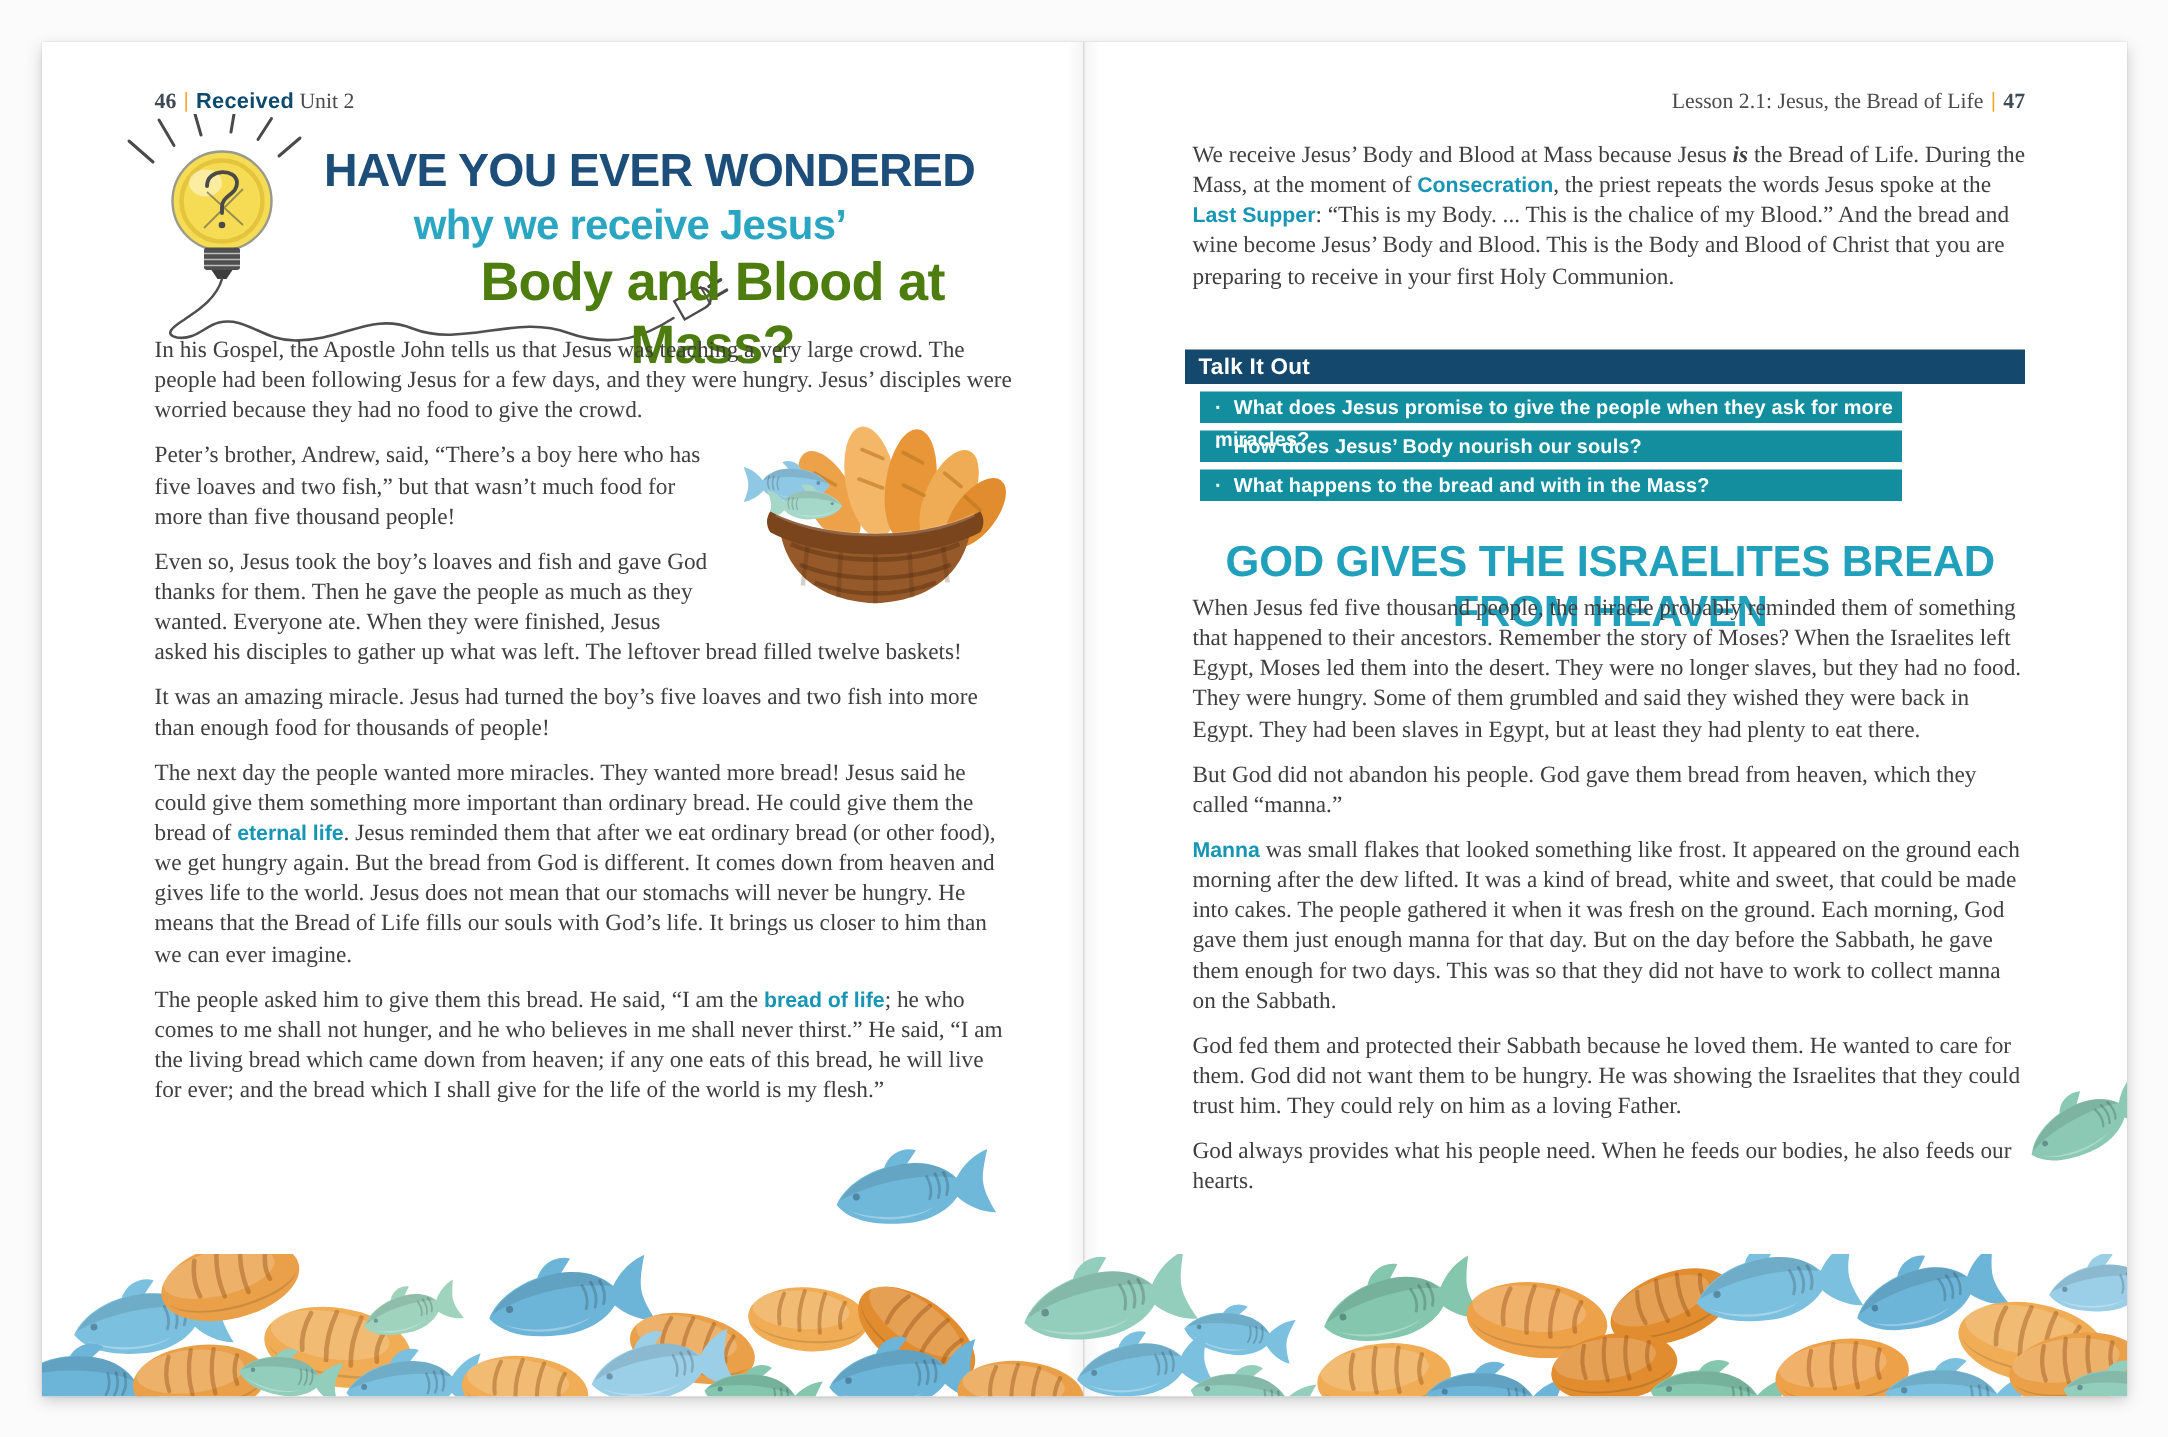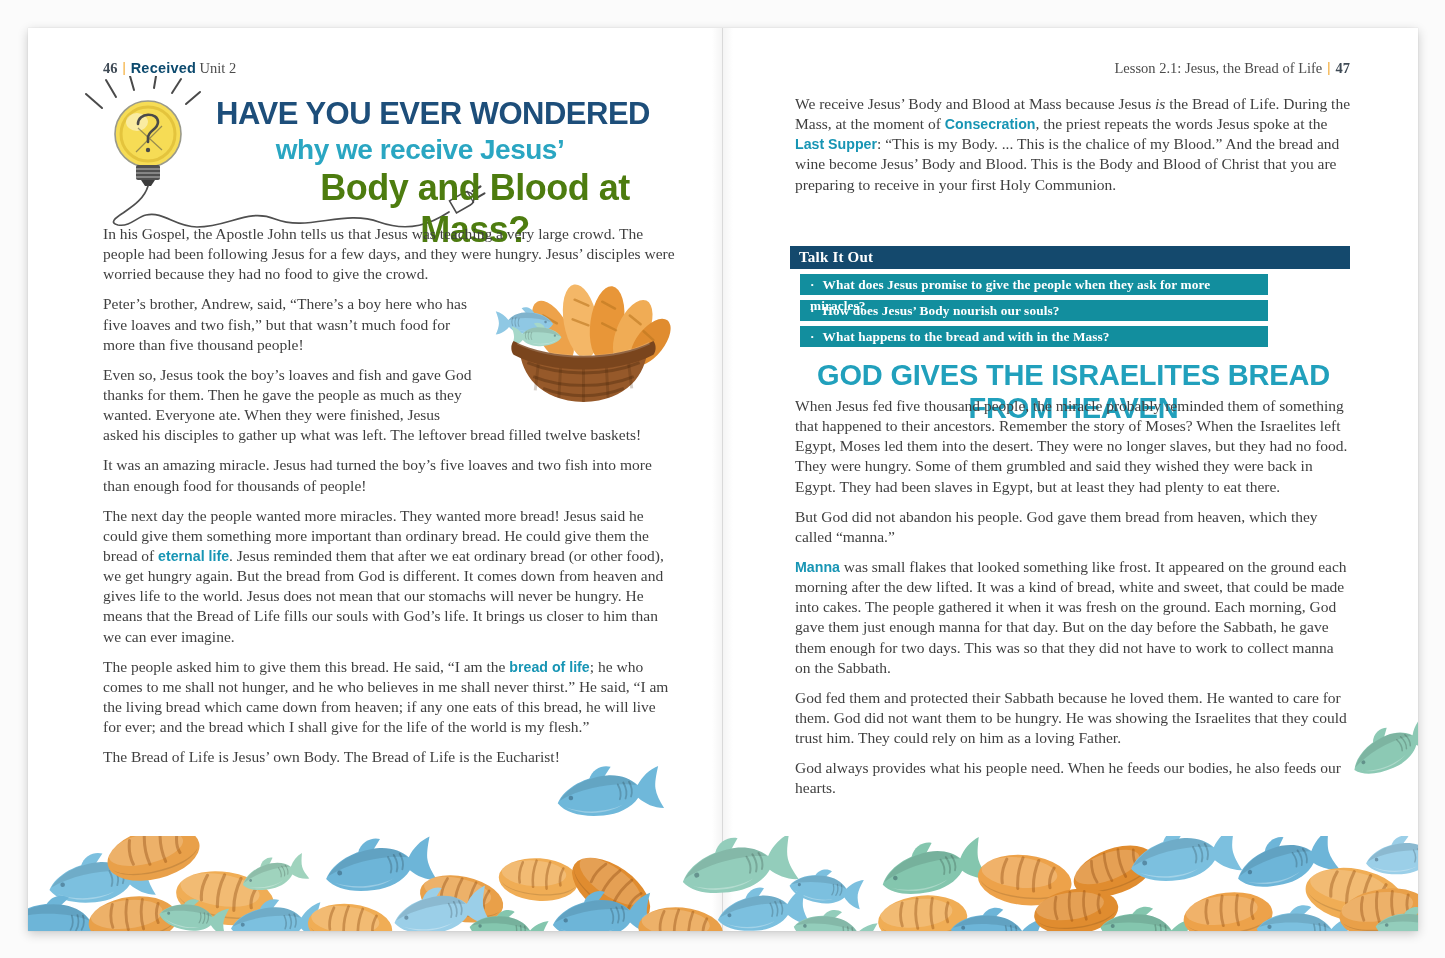--- a/index.html
+++ b/index.html
@@ -30,25 +30,25 @@
   .title-1 { left:185px; top:68px; width:440px; font-size:31px; color:#1d4e7a; letter-spacing:-0.5px; }
   .title-2 { left:238px; top:106px; width:308px; font-size:28px; color:#2aa6c2; letter-spacing:-0.5px; }
   .title-3 { left:258px; top:139px; width:378px; font-size:36px; color:#4d7c0f; letter-spacing:-0.5px; }
   
   .flow { position:absolute; font-size:15.5px; line-height:1.3; color:#3f3f3f; }
   .flow p { margin-bottom:10px; }
   .left-flow { left:75px; top:196px; width:572px; }
   .right-flow-1 { left:767px; top:66px; width:558px; }
   .right-flow-2 { left:767px; top:368px; width:557px; }
   .term { font-family:"Liberation Sans", sans-serif; font-weight:bold; color:#1795b4; font-size:14.2px; }
-  .i { font-style:italic; }
+  .i { font-style:italic;font-weight:bold; }
   .basket-float { float:right; width:184px; height:114px; margin:-6px 0 4px 14px; position:relative; }
   .basket-float svg { position:absolute; left:0; top:-8px; }
   
-  .talk-box { position:absolute; left:762px; top:218px; width:560px; font-family:Liberation Serif, serif; }
+  .talk-box { position:absolute; left:762px; top:205px; width:560px; font-family:Liberation Sans, sans-serif; }
   .talk-title {
     height:23px; background:#14496d; color:#ffffff; font-weight:bold; font-size:15px;
     line-height:23px; padding-left:9px; letter-spacing:0.2px;
   }
   .talk-q {
     margin-left:10px; width:468px; height:21px; margin-top:5px; background:#128e9e;
     color:#ffffff; font-weight:bold; font-size:13.3px; line-height:21px; padding-left:10px;
     letter-spacing:0.1px;
   }
   .talk-q::before { content:"·"; margin-right:8px; font-weight:bold; }
@@ -151,21 +151,20 @@
           <path d="M22 62 C60 82 126 82 164 62 C167 66 167 72 164 76 C126 96 60 96 22 76 C19 72 19 66 22 62 Z" fill="#7a451d"></path>
           <path d="M26 64 C62 82 124 82 160 64" stroke="rgba(255,255,255,0.18)" stroke-width="2.5" fill="none"></path>
         </g>
       </svg>
     </div>
     <p><span>Peter’s brother, Andrew, said, “There’s a boy here who has five loaves and two fish,” but that wasn’t much food for more than five thousand people!</span></p>
     <p><span>Even so, Jesus took the boy’s loaves and fish and gave God thanks for them. Then he gave the people as much as they wanted. Everyone ate. When they were finished, Jesus asked his disciples to gather up what was left. The leftover bread filled twelve baskets!</span></p>
     <p><span>It was an amazing miracle. Jesus had turned the boy’s five loaves and two fish into more than enough food for thousands of people!</span></p>
     <p><span>The next day the people wanted more miracles. They wanted more bread! Jesus said he could give them something more important than ordinary bread. He could give them the bread of </span><span class="term">eternal life</span><span>. Jesus reminded them that after we eat ordinary bread (or other food), we get hungry again. But the bread from God is different. It comes down from heaven and gives life to the world. Jesus does not mean that our stomachs will never be hungry. He means that the Bread of Life fills our souls with God’s life. It brings us closer to him than we can ever imagine.</span></p>
     <p><span>The people asked him to give them this bread. He said, “I am the </span><span class="term">bread of life</span><span>; he who comes to me shall not hunger, and he who believes in me shall never thirst.” He said, “I am the living bread which came down from heaven; if any one eats of this bread, he will live for ever; and the bread which I shall give for the life of the world is my flesh.”</span></p>
-    <p><span>The Bread of Life is Jesus’ own Body. The Bread of Life is the Eucharist!</span></p>
   </div>
 
   <svg class="abs" style="left:522px; top:733px;" width="115" height="66" viewBox="0 0 100 54">
     <g transform="rotate(-8 50 27)" style="color:#6fb8da">
         <use href="#fishShape"></use>
       </g>
   </svg>
 
   <div class="page-header ph-right">
     <span>Lesson 2.1: Jesus, the Bread of Life</span><span class="hdr-divider">|</span><span class="pagenum">47</span>

